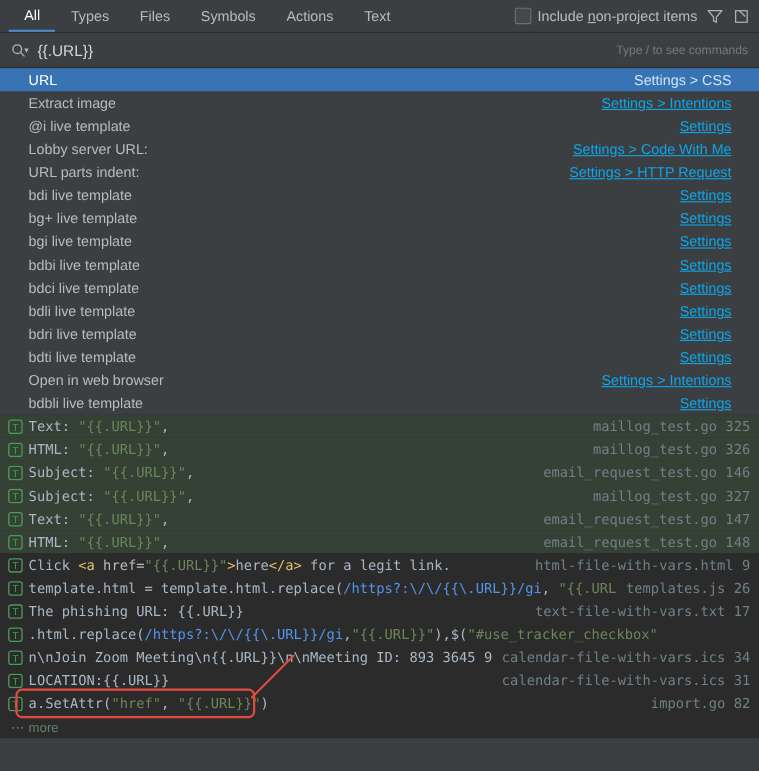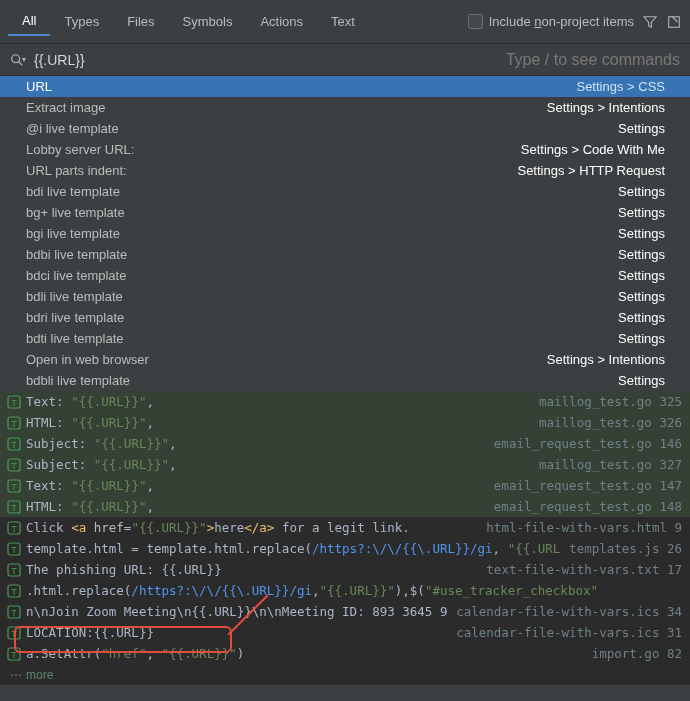--- a/index.html
+++ b/index.html
@@ -8,21 +8,21 @@
     height: 701px;
     background: #3c3f41;
     font-family: -apple-system, "Segoe UI", sans-serif;
     font-size: 13px;
     color: #bbbbbb;
     overflow: hidden;
   }
   .tabs {
     display: flex;
     align-items: center;
-    height: 44px;
+    height: 30px;
     padding: 0 8px;
     gap: 0;
     border-bottom: 1px solid #2b2b2b;
   }
   .tab {
     padding: 6px 14px;
     cursor: pointer;
     color: #bbbbbb;
     font-size: 13px;
   }
@@ -61,36 +61,36 @@
   }
   .search-icon { color:#afb1b3; font-size:13px; display:flex; align-items:center; }
   .search-input {
     flex: 1;
     background: transparent;
     border: none;
     color: #d5d5d5;
     font-size: 14px;
     outline: none;
   }
-  .hint { color:#787878; font-size:16px; }
+  .hint { color:#787878; font-size:11px; }
   .results { }
   .row {
     display: flex;
     align-items: center;
     height: 21px;
     padding: 0 25px 0 26px;
     font-size: 13px;
     white-space: nowrap;
     overflow: hidden;
   }
   .row .label { flex: 0 0 auto; white-space:nowrap; overflow:hidden; }
   .row .right { margin-left: auto; text-align: right; white-space:nowrap; flex:0 0 auto; }
   .row.selected { background: #3874b3; color: #ffffff; }
   .row.selected .right { color:#cfe2f6; }
-  .rt-gray { color:#ffffff; }
+  .rt-gray { color:#0ea5e9;text-decoration:underline; }
   .code-results { background: #2b2b2b; }
   .code-row {
     display: flex;
     align-items: center;
     height: 21px;
     padding: 0 8px 0 6px;
     font-family: Menlo, Consolas, monospace;
     font-size: 12.5px;
     white-space: nowrap;
     overflow: hidden;

